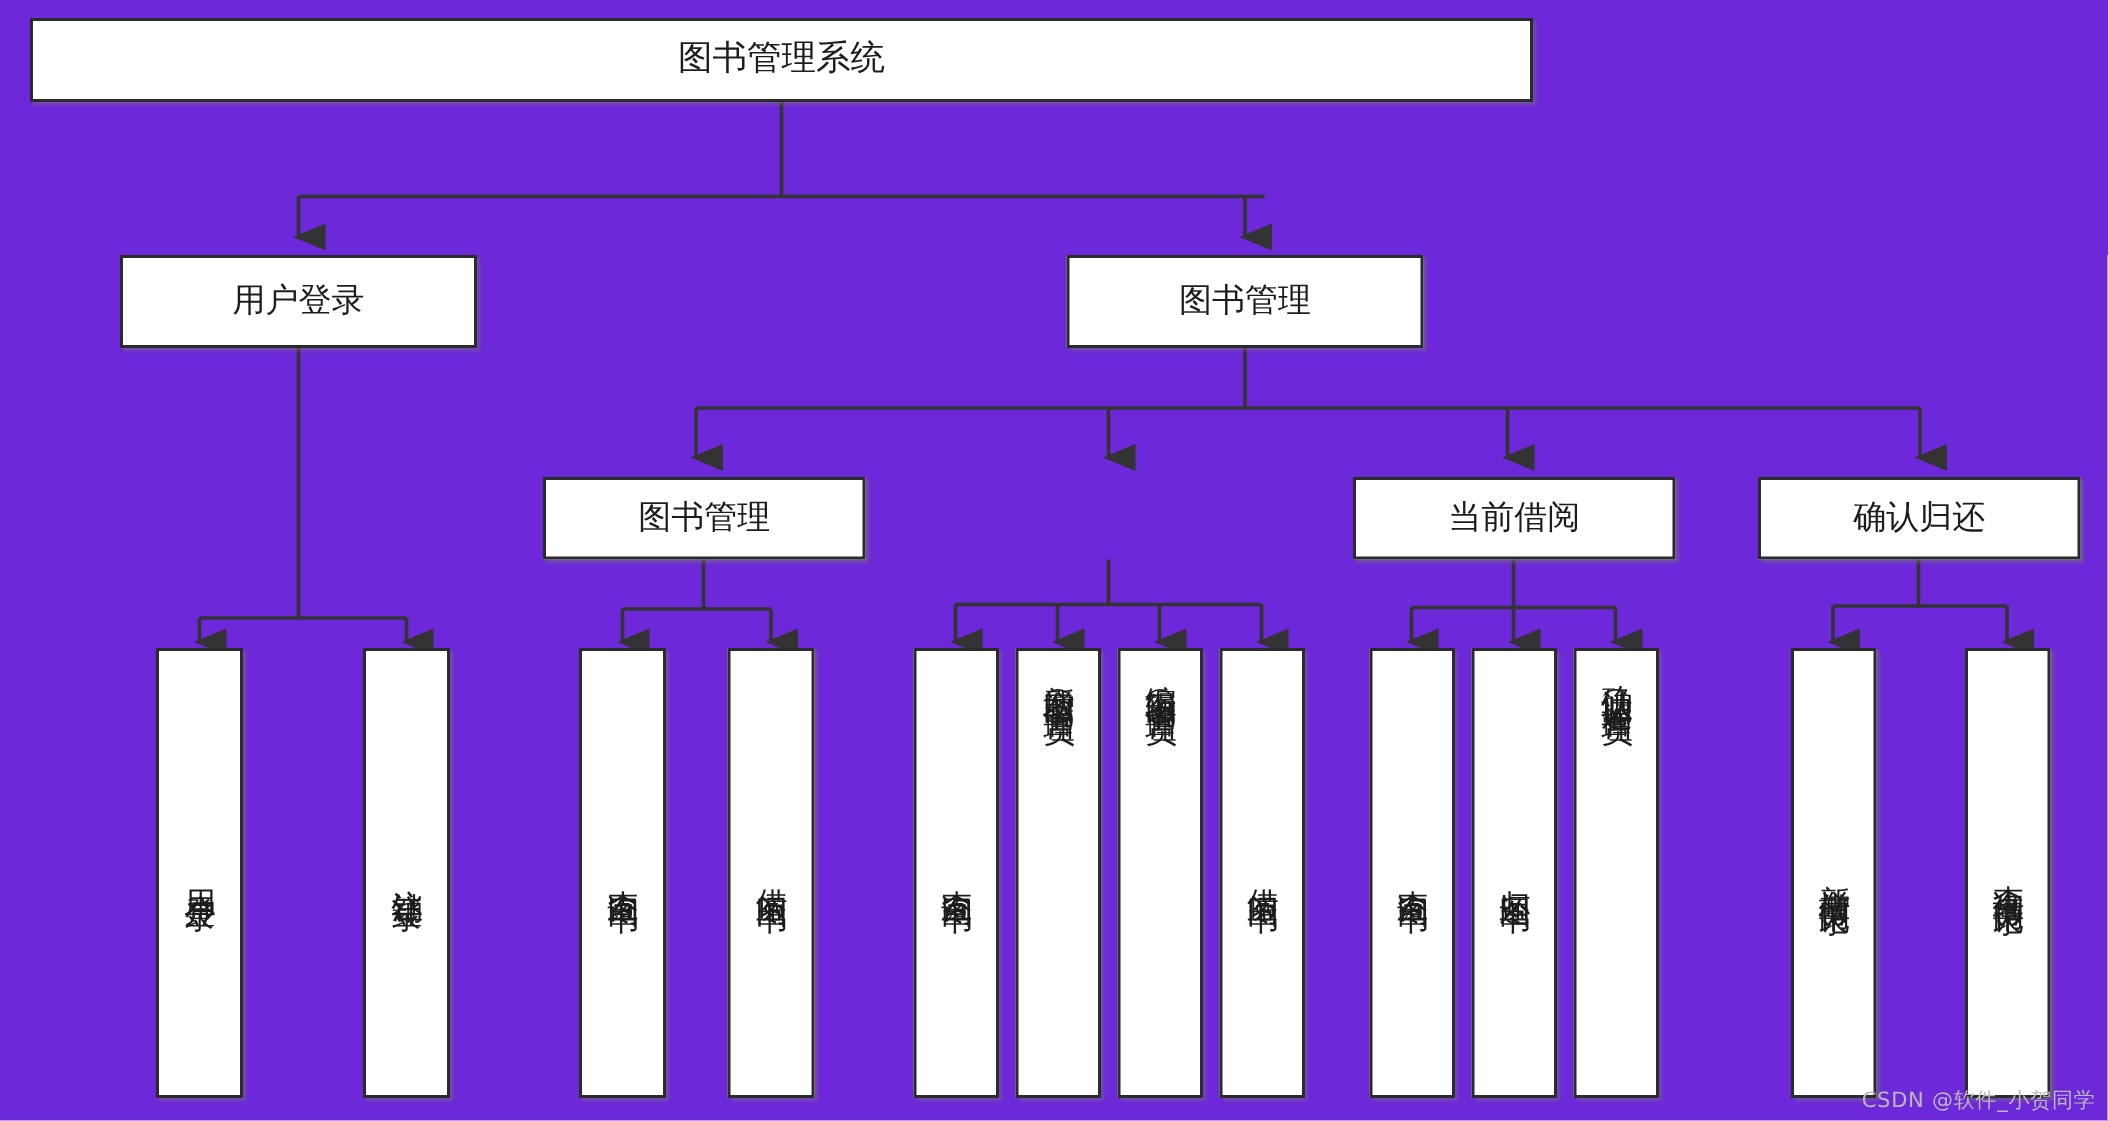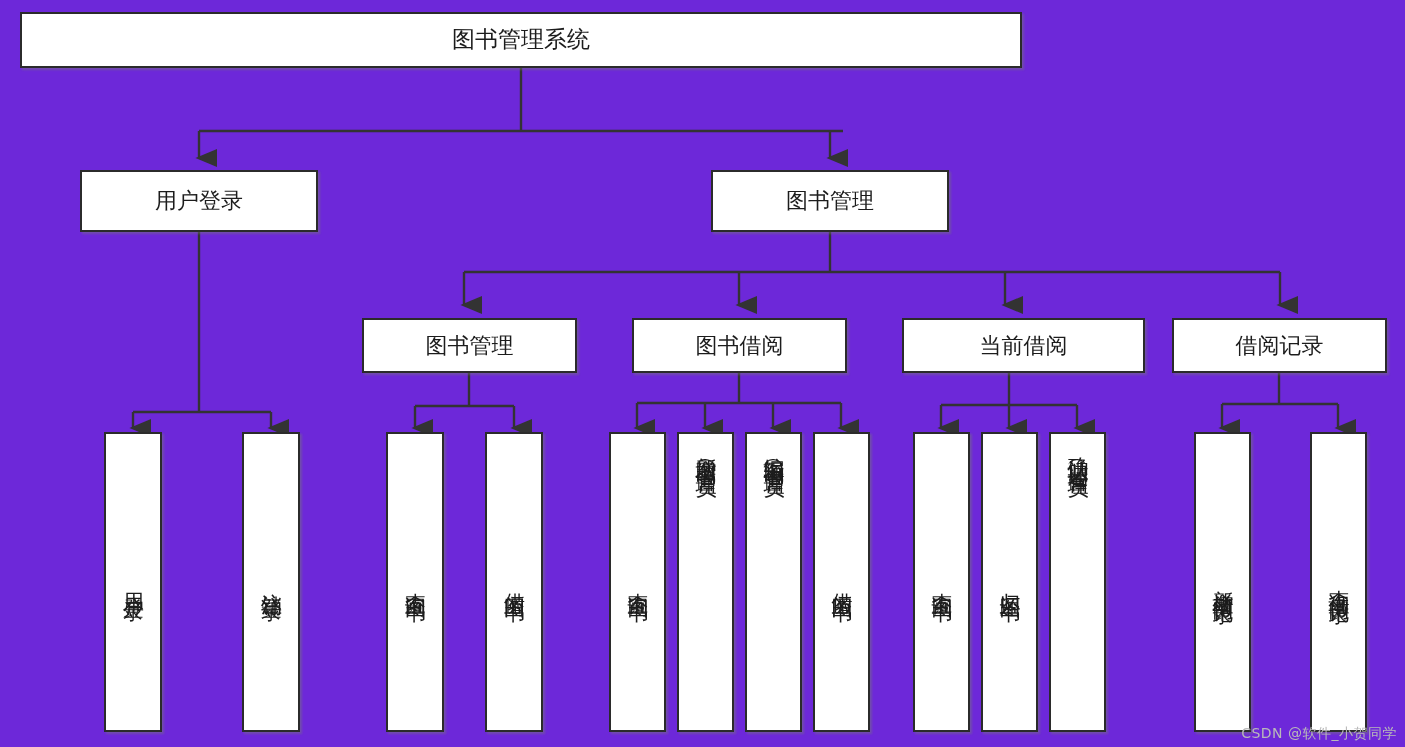--- a/index.html
+++ b/index.html
@@ -142,30 +142,27 @@
   </div>
 
   <div class="node horiz" style="left:711px; top:170px; width:238px; height:62px;">
     <span class="label">图书管理</span>
   </div>
 
   <div class="node horiz" style="left:362px; top:318px; width:215px; height:55px;">
     <span class="label">图书管理</span>
   </div>
 
-  <div class="node horiz" style="left:632px; top:318px; width:215px; height:55px;">
-    <span class="label">图书借阅</span>
-  </div>
-
-  <div class="node horiz" style="left:902px; top:318px; width:243px; height:55px;">
+
+  <div class="node horiz" style="left:902px; top:318px; width:215px; height:55px;">
     <span class="label">当前借阅</span>
   </div>
 
   <div class="node horiz" style="left:1172px; top:318px; width:215px; height:55px;">
-    <span class="label">借阅记录</span>
+    <span class="label">确认归还</span>
   </div>
 
   <div class="node vert vcenter" style="left:104px; top:432px; width:58px; height:300px;">
     <span class="label">用户登录</span>
   </div>
 
   <div class="node vert vcenter" style="left:242px; top:432px; width:58px; height:300px;">
     <span class="label">注销登录</span>
   </div>
 

